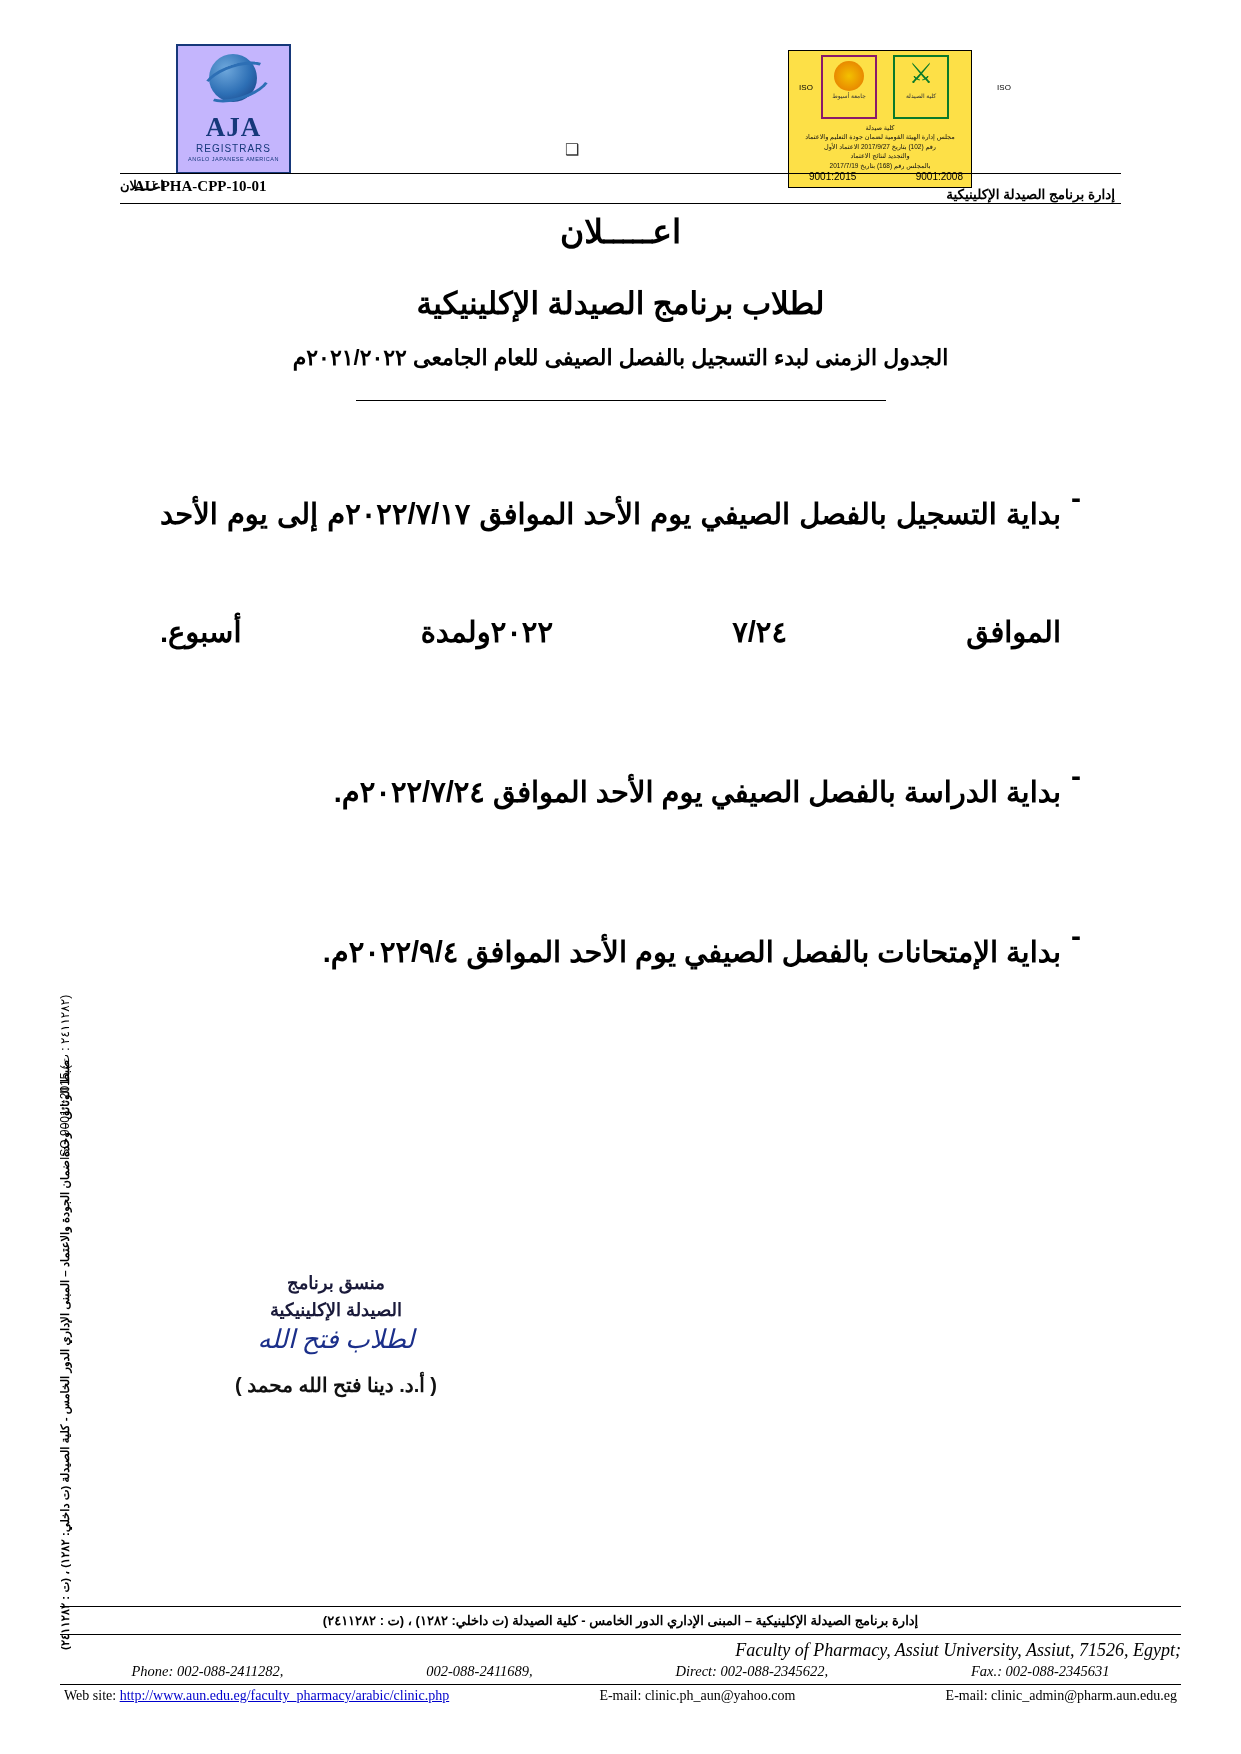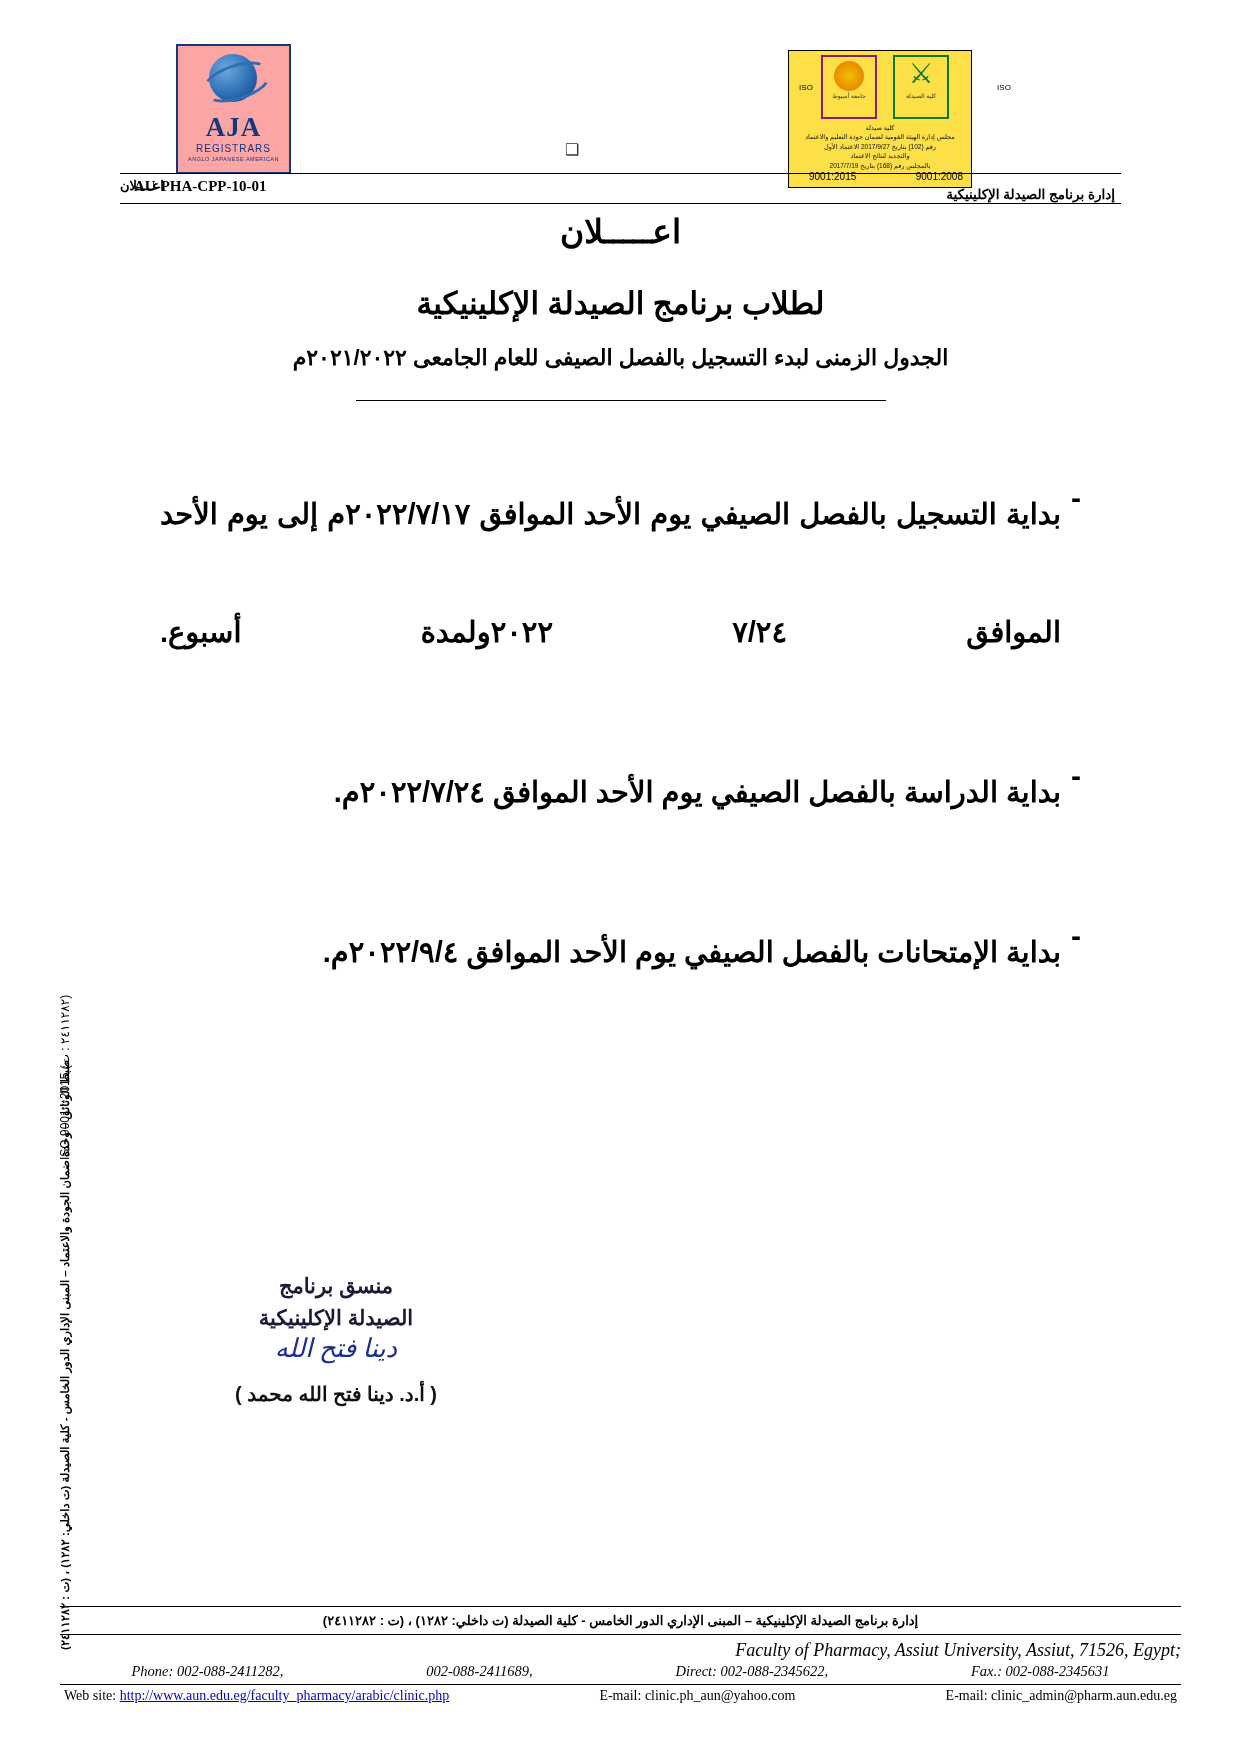--- a/index.html
+++ b/index.html
@@ -33,21 +33,21 @@
 
   
   .aja-logo {
     position: absolute;
     left: 176px;
     top: 22px;
     width: 115px;
     height: 130px;
     border: 2px solid #16387a;
     box-sizing: border-box;
-    background: #fca5a5;
+    background: #c4b5fd;
     text-align: center;
   }
   .aja-globe {
     margin: 6px auto 0 auto;
     width: 66px;
     height: 60px;
     position: relative;
   }
   .aja-globe .ball {
     position: absolute;
@@ -343,21 +343,21 @@
     position: absolute;
     right: 740px;
     top: 1270px;
     width: 330px;
     text-align: center;
     direction: rtl;
   }
   .sign .l1, .sign .l2 {
     font-family: "Liberation Sans", sans-serif;
     font-weight: bold;
-    font-size: 21px;
+    font-size: 18px;
     color: #1a1a3a;
     line-height: 1.5;
   }
   .sign .scribble {
     font-family: "Liberation Serif", serif;
     font-size: 26px;
     color: #1b2f8a;
     font-style: italic;
     line-height: 1.1;
     margin: 2px 0 0 0;
@@ -496,21 +496,21 @@
     </div>
     <div class="item">
       <div class="dash">-</div>
       <div class="item-text last-right">بداية الإمتحانات بالفصل الصيفي يوم الأحد الموافق ٢٠٢٢/٩/٤م.</div>
     </div>
   </div>
 
   <div class="sign">
     <div class="l1">منسق برنامج</div>
     <div class="l2">الصيدلة الإكلينيكية</div>
-    <div class="scribble">دينا فتح الله</div>
+    <div class="scribble">لطلاب فتح الله</div>
     <div class="l3">( أ.د. دينا فتح الله محمد )</div>
   </div>
 
   <div class="footer">
     <div class="fline"></div>
     <div class="f-ar">إدارة برنامج الصيدلة الإكلينيكية – المبنى الإداري الدور الخامس - كلية الصيدلة (ت داخلي: ١٢٨٢) ، (ت : ٢٤١١٢٨٢)</div>
     <div class="fline"></div>
     <div class="f-en">Faculty of Pharmacy, Assiut University, Assiut, 71526, Egypt;</div>
     <div class="f-phones">
       <span>Phone: 002-088-2411282,</span>

